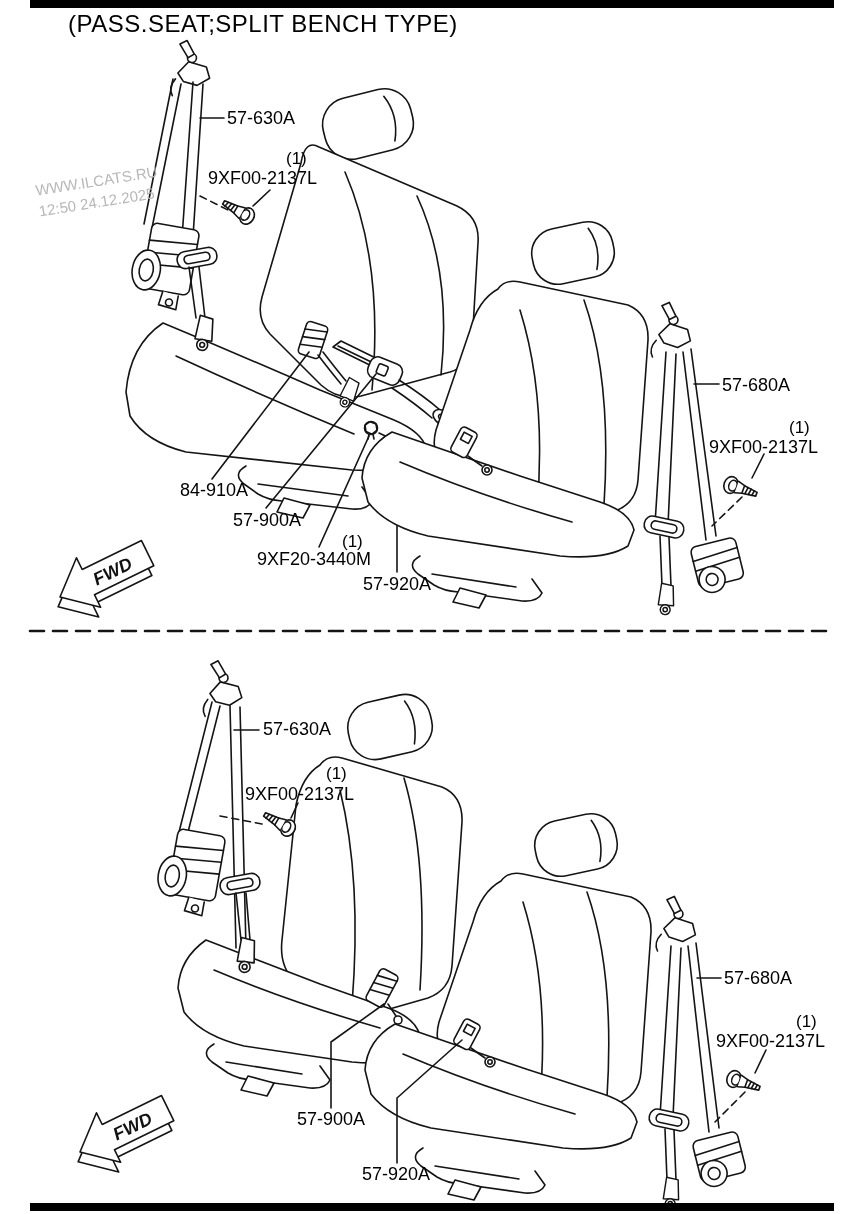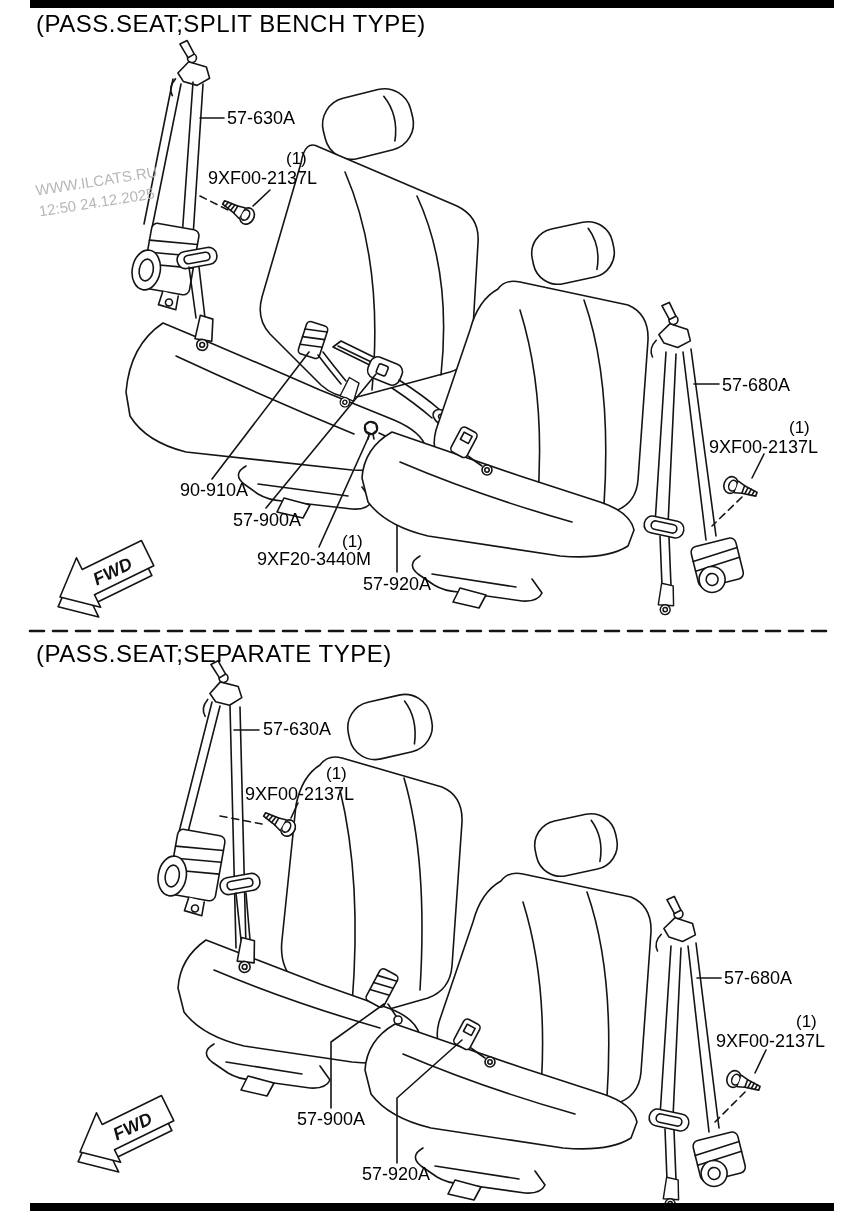--- a/index.html
+++ b/index.html
@@ -1,21 +1,21 @@
 <!DOCTYPE html>
 <html><head>
 <meta charset="utf-8">
 <style>
   html,body{margin:0;padding:0;background:#fff;}
   .page{position:relative;width:864px;height:1214px;background:#fff;overflow:hidden;
         font-family:"Liberation Sans",sans-serif;color:#000;}
   .bar{position:absolute;left:30px;width:804px;height:8px;background:#000;}
   .bar.top{top:0;}
   .bar.bottom{top:1203px;}
-  .sect-title{position:absolute;font-size:24px;font-weight:400;letter-spacing:.5px;white-space:nowrap;}
+  .sect-title{position:absolute;font-size:24px;font-weight:400;letter-spacing:.5px;white-space:nowrap;margin-left:32px;}
   .plabel{position:absolute;font-size:18px;font-weight:400;white-space:nowrap;text-align:center;}
   .qty{position:absolute;font-size:17px;white-space:nowrap;}
   .watermark{position:absolute;left:34px;top:180px;color:#b7b7b7;font-size:15px;line-height:21px;
              transform:rotate(-9deg);transform-origin:left top;white-space:nowrap;}
   svg.art{position:absolute;left:0;top:0;}
 </style>
 </head>
 <body>
 
 <div class="page">
@@ -285,30 +285,29 @@
   <div class="sect-title" style="left:36px;top:10px">(PASS.SEAT;SPLIT BENCH TYPE)</div>
 
   <div class="watermark">
     <div>WWW.ILCATS.RU</div>
     <div>12:50 24.12.2025</div>
   </div>
 
   <div class="plabel" style="left:227px;top:108px">57-630A</div>
   <div class="qty" style="left:286px;top:149px">(1)</div>
   <div class="plabel" style="left:208px;top:168px">9XF00-2137L</div>
-  <div class="plabel" style="left:180px;top:480px">90-910A</div>
+  <div class="plabel" style="left:180px;top:480px">84-910A</div>
   <div class="plabel" style="left:233px;top:510px">57-900A</div>
   <div class="qty" style="left:342px;top:532px">(1)</div>
   <div class="plabel" style="left:257px;top:549px">9XF20-3440M</div>
   <div class="plabel" style="left:363px;top:574px">57-920A</div>
   <div class="plabel" style="left:722px;top:375px">57-680A</div>
   <div class="qty" style="left:789px;top:418px">(1)</div>
   <div class="plabel" style="left:709px;top:437px">9XF00-2137L</div>
 
-  <div class="sect-title" style="left:36px;top:640px">(PASS.SEAT;SEPARATE TYPE)</div>
 
   <div class="plabel" style="left:263px;top:719px">57-630A</div>
   <div class="qty" style="left:326px;top:764px">(1)</div>
   <div class="plabel" style="left:245px;top:784px">9XF00-2137L</div>
   <div class="plabel" style="left:297px;top:1109px">57-900A</div>
   <div class="plabel" style="left:362px;top:1164px">57-920A</div>
   <div class="plabel" style="left:724px;top:968px">57-680A</div>
   <div class="qty" style="left:796px;top:1012px">(1)</div>
   <div class="plabel" style="left:716px;top:1031px">9XF00-2137L</div>
 

